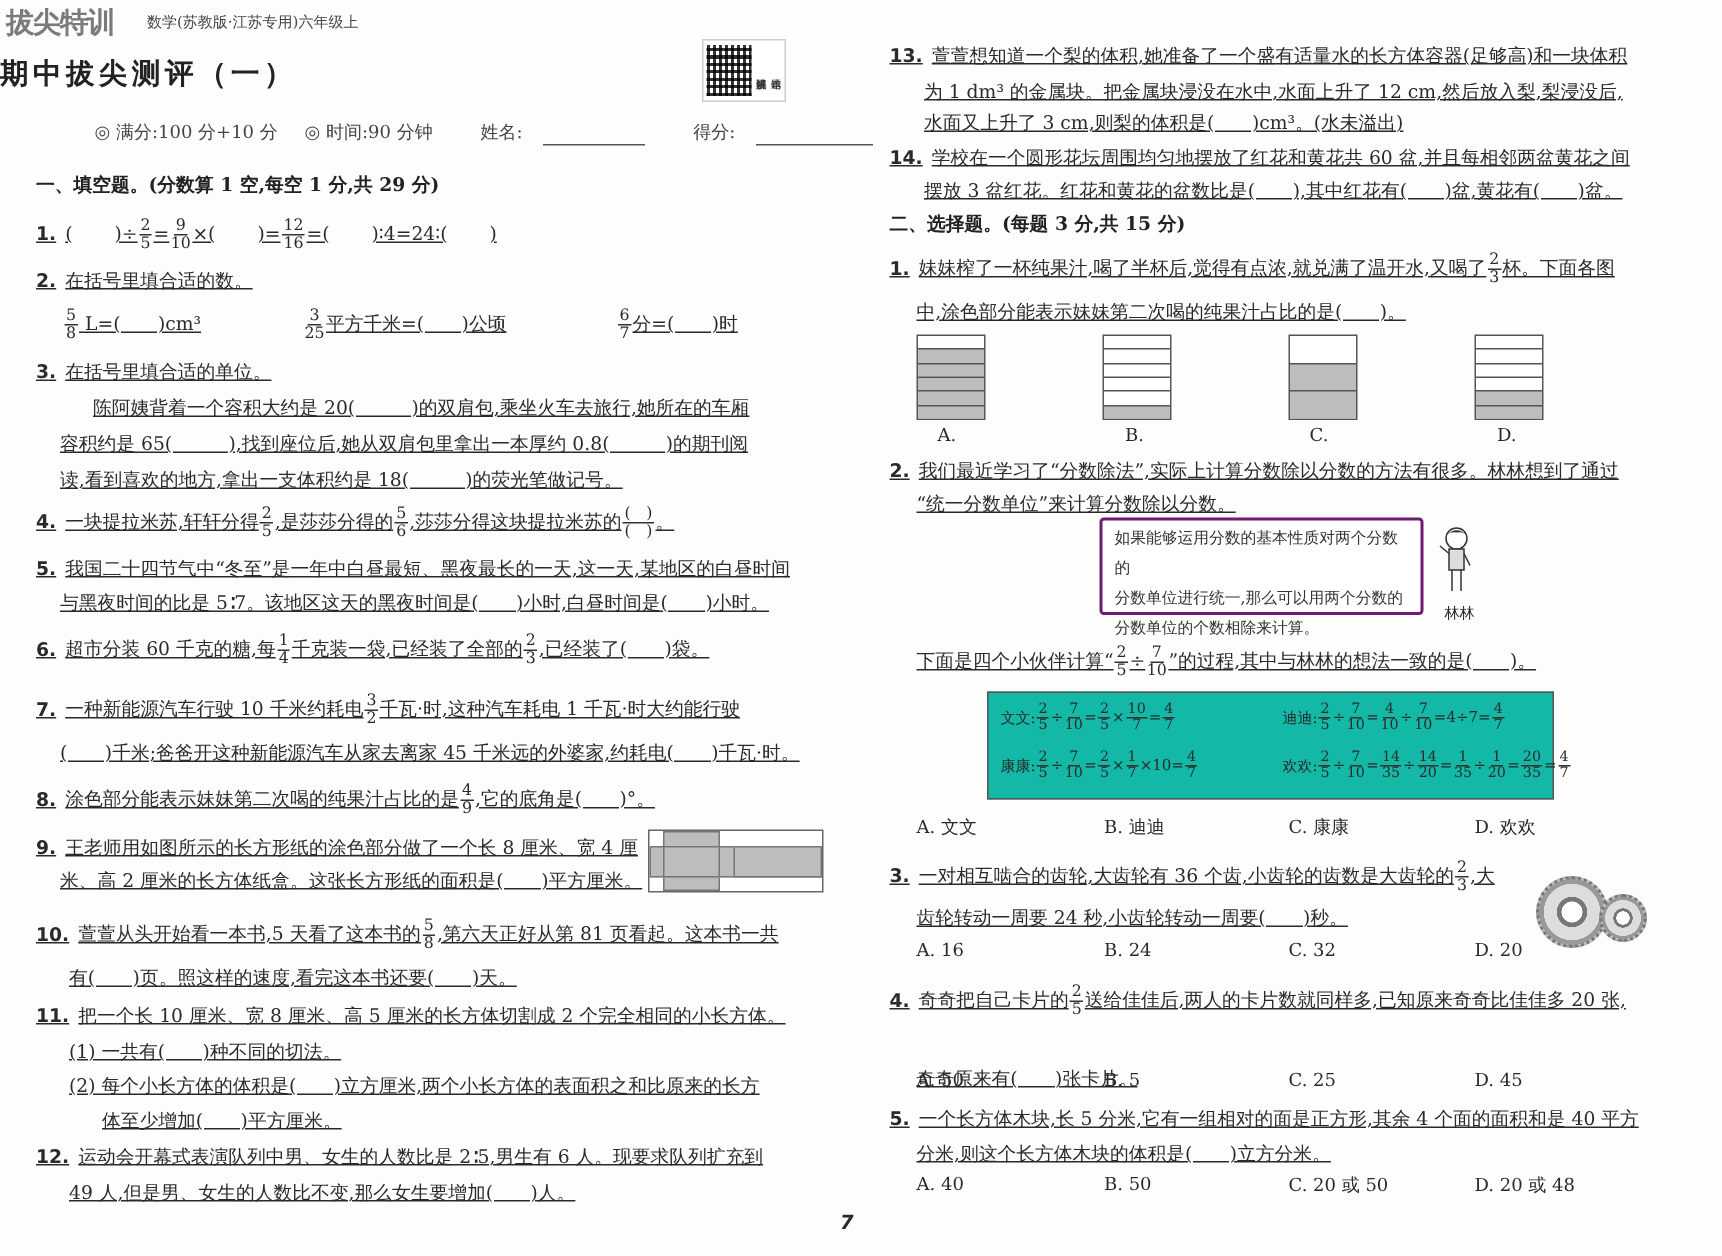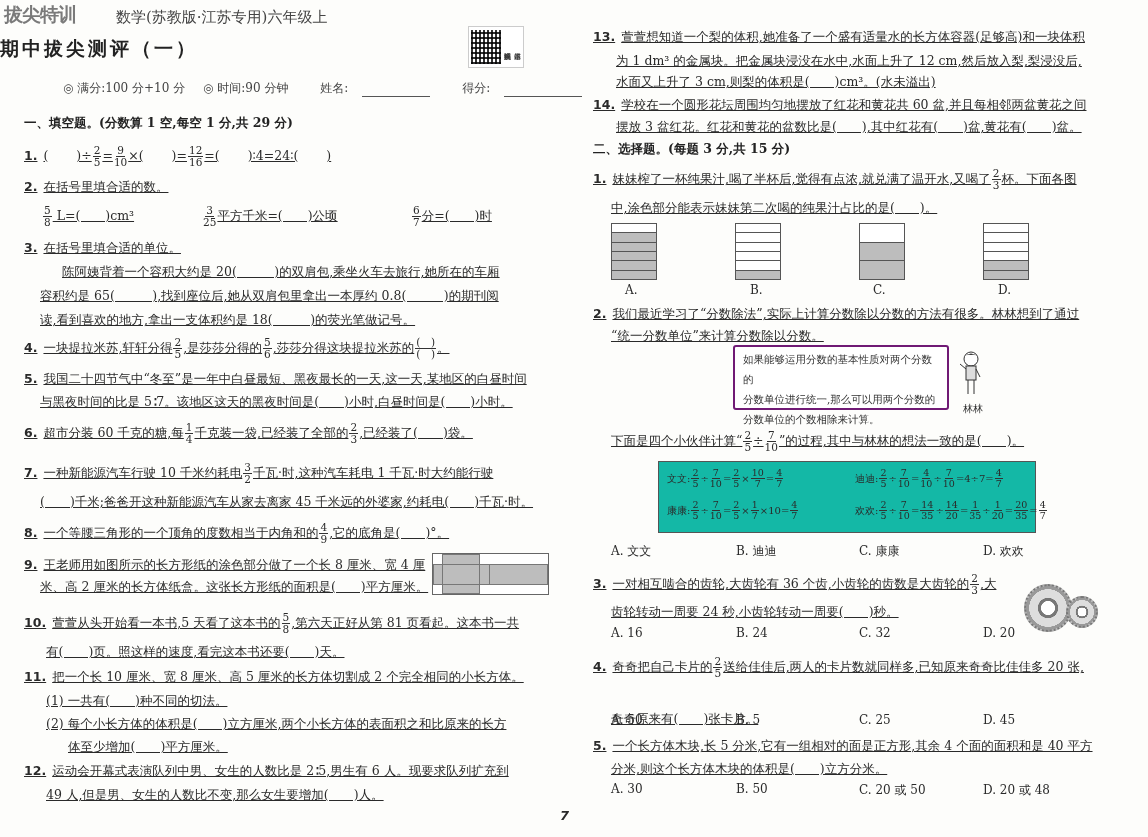--- a/index.html
+++ b/index.html
@@ -1,21 +1,21 @@
 <!DOCTYPE html>
 <html><head>
 <meta charset="utf-8">
 <style>
   html,body{margin:0;padding:0;}
   body{width:1148px;height:837px;background:#fdfdfb;position:relative;overflow:hidden;
        font-family:"DejaVu Serif","Liberation Serif",serif;color:#2a2a2a;font-size:12.5px;}
   .abs{position:absolute;}
   .brand{left:4px;top:2px;font-family:"DejaVu Sans","Liberation Sans",sans-serif;font-weight:bold;
          font-size:19px;color:#7a7a7a;letter-spacing:-1px;}
-  .series{left:116px;top:8px;font-size:15px;color:#444;text-align:center;}
+  .series{left:98px;top:8px;font-size:10px;color:#444;text-align:center;}
   .title{left:0;width:580px;top:36px;text-align:left;font-size:19px;font-weight:bold;letter-spacing:3px;color:#222;}
   .qr{left:468px;top:26px;width:56px;height:42px;border:1px solid #ccc;background:#fff;display:flex;align-items:center;gap:2px;padding:2px;box-sizing:border-box;}
   .qr .code{width:34px;height:34px;background:
       repeating-linear-gradient(90deg,#333 0 2px,#fff 2px 4px),
       repeating-linear-gradient(0deg,#333 0 2px,#fff 2px 5px);background-blend-mode:multiply;}
   .qr .txt{font-size:7px;line-height:8px;writing-mode:vertical-rl;color:#333;}
   .meta{left:24px;top:80px;font-size:12px;color:#444;margin-left:39px;}
   .meta span{margin-right:14px;}
   .line{display:inline-block;border-bottom:1px solid #555;width:68px;height:12px;vertical-align:bottom;}
   .sec{font-weight:bold;font-size:12.5px;color:#222;}
@@ -124,21 +124,21 @@
 
 <div class="abs q" style="left:24px;top:462px">
   <b>7.</b><span>一种新能源汽车行驶 10 千米约耗电</span><span class="frac">
       <span class="n">3</span>
       <span>2</span>
     </span><span>千瓦·时,这种汽车耗电 1 千瓦·时大约能行驶</span>
 </div>
 <div class="abs q" style="left:40px;top:493px">(　　)千米;爸爸开这种新能源汽车从家去离家 45 千米远的外婆家,约耗电(　　)千瓦·时。</div>
 
 <div class="abs q" style="left:24px;top:522px">
-  <b>8.</b><span>一个等腰三角形的一个顶角的度数相当于内角和的</span><span class="frac">
+  <b>8.</b><span>涂色部分能表示妹妹第二次喝的纯果汁占比的是</span><span class="frac">
       <span class="n">4</span>
       <span>9</span>
     </span><span>,它的底角是(　　)°。</span>
 </div>
 
 <div class="abs q" style="left:24px;top:556px"><b>9.</b><span>王老师用如图所示的长方形纸的涂色部分做了一个长 8 厘米、宽 4 厘</span></div>
 <div class="abs q" style="left:40px;top:578px">米、高 2 厘米的长方体纸盒。这张长方形纸的面积是(　　)平方厘米。</div>
 <div class="abs fig9">
   <div style="left:9px;top:0;width:38px;height:40px;"></div>
   <div style="left:0;top:10px;width:115px;height:21px;"></div>
@@ -344,18 +344,18 @@
     </span><span>送给佳佳后,两人的卡片数就同样多,已知原来奇奇比佳佳多 20 张,</span>
 </div>
 <div class="abs q" style="left:611px;top:710px">奇奇原来有(　　)张卡片。</div>
 <div class="opt" style="left:611px;top:713px">A. 50</div>
 <div class="opt" style="left:736px;top:713px">B. 5</div>
 <div class="opt" style="left:859px;top:713px">C. 25</div>
 <div class="opt" style="left:983px;top:713px">D. 45</div>
 
 <div class="abs q" style="left:593px;top:737px"><b>5.</b><span>一个长方体木块,长 5 分米,它有一组相对的面是正方形,其余 4 个面的面积和是 40 平方</span></div>
 <div class="abs q" style="left:611px;top:760px">分米,则这个长方体木块的体积是(　　)立方分米。</div>
-<div class="opt" style="left:611px;top:782px">A. 30</div>
+<div class="opt" style="left:611px;top:782px">A. 40</div>
 <div class="opt" style="left:736px;top:782px">B. 50</div>
 <div class="opt" style="left:859px;top:782px">C. 20 或 50</div>
 <div class="opt" style="left:983px;top:782px">D. 20 或 48</div>
 
 <div class="abs pageno">7</div>
 
 </body></html>

